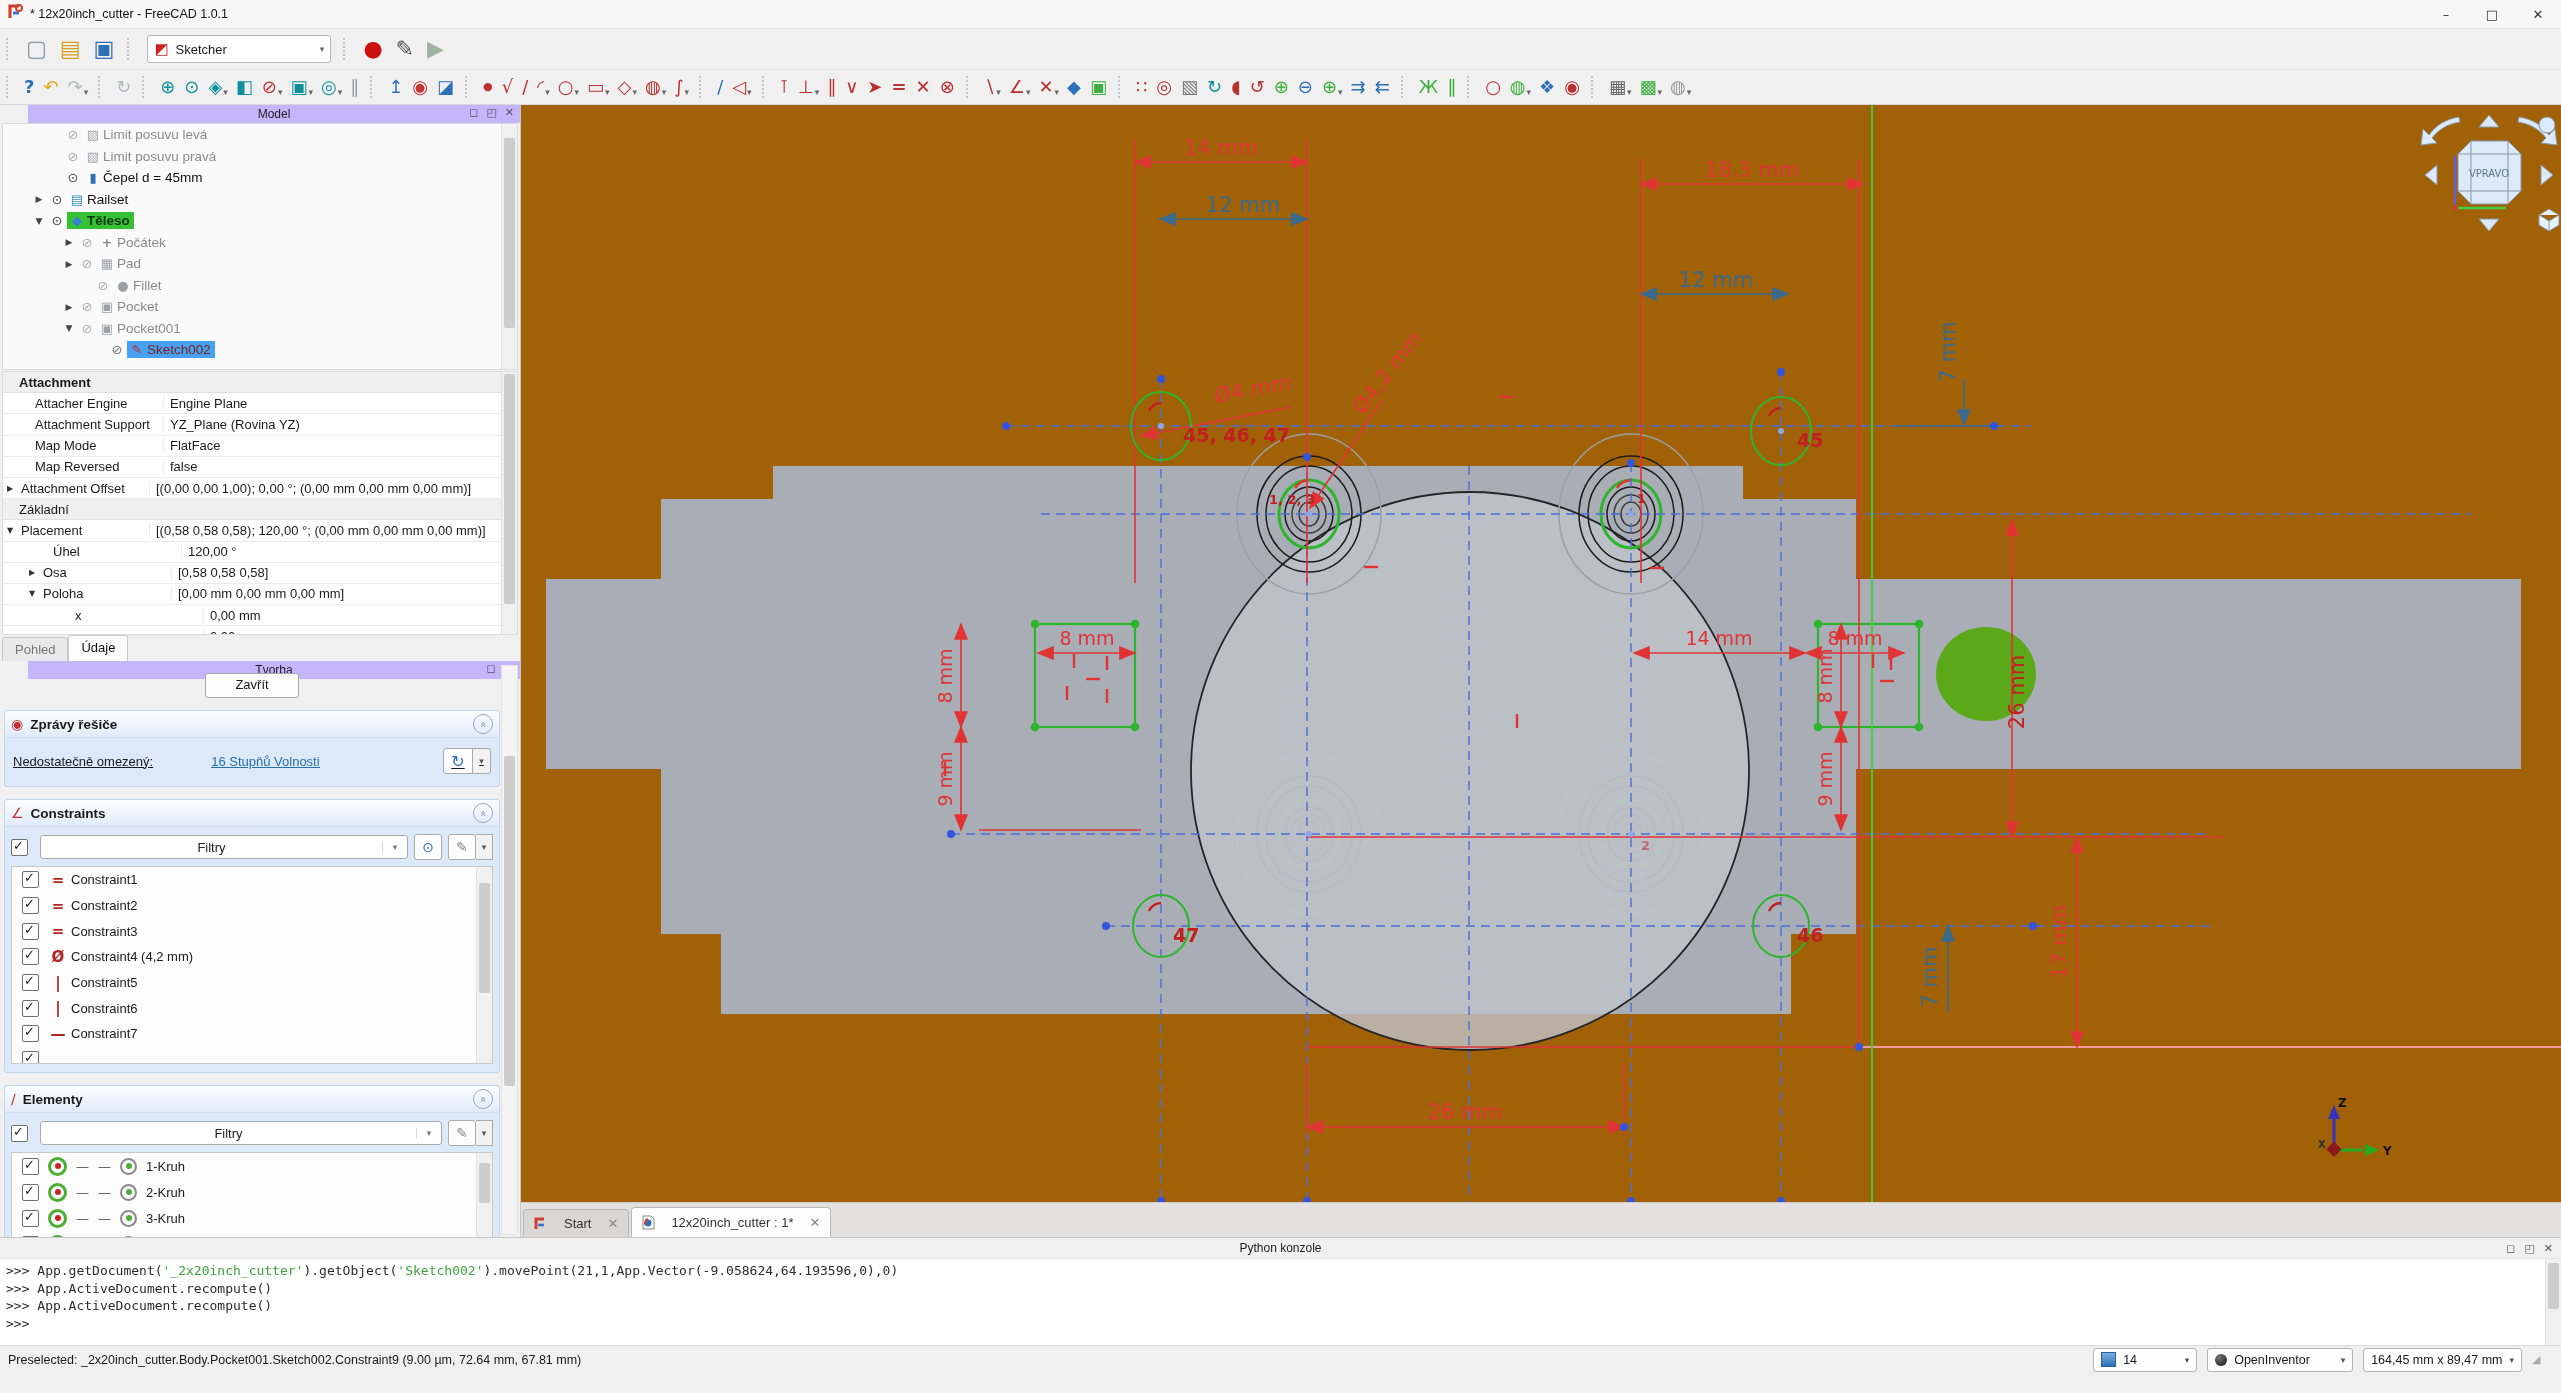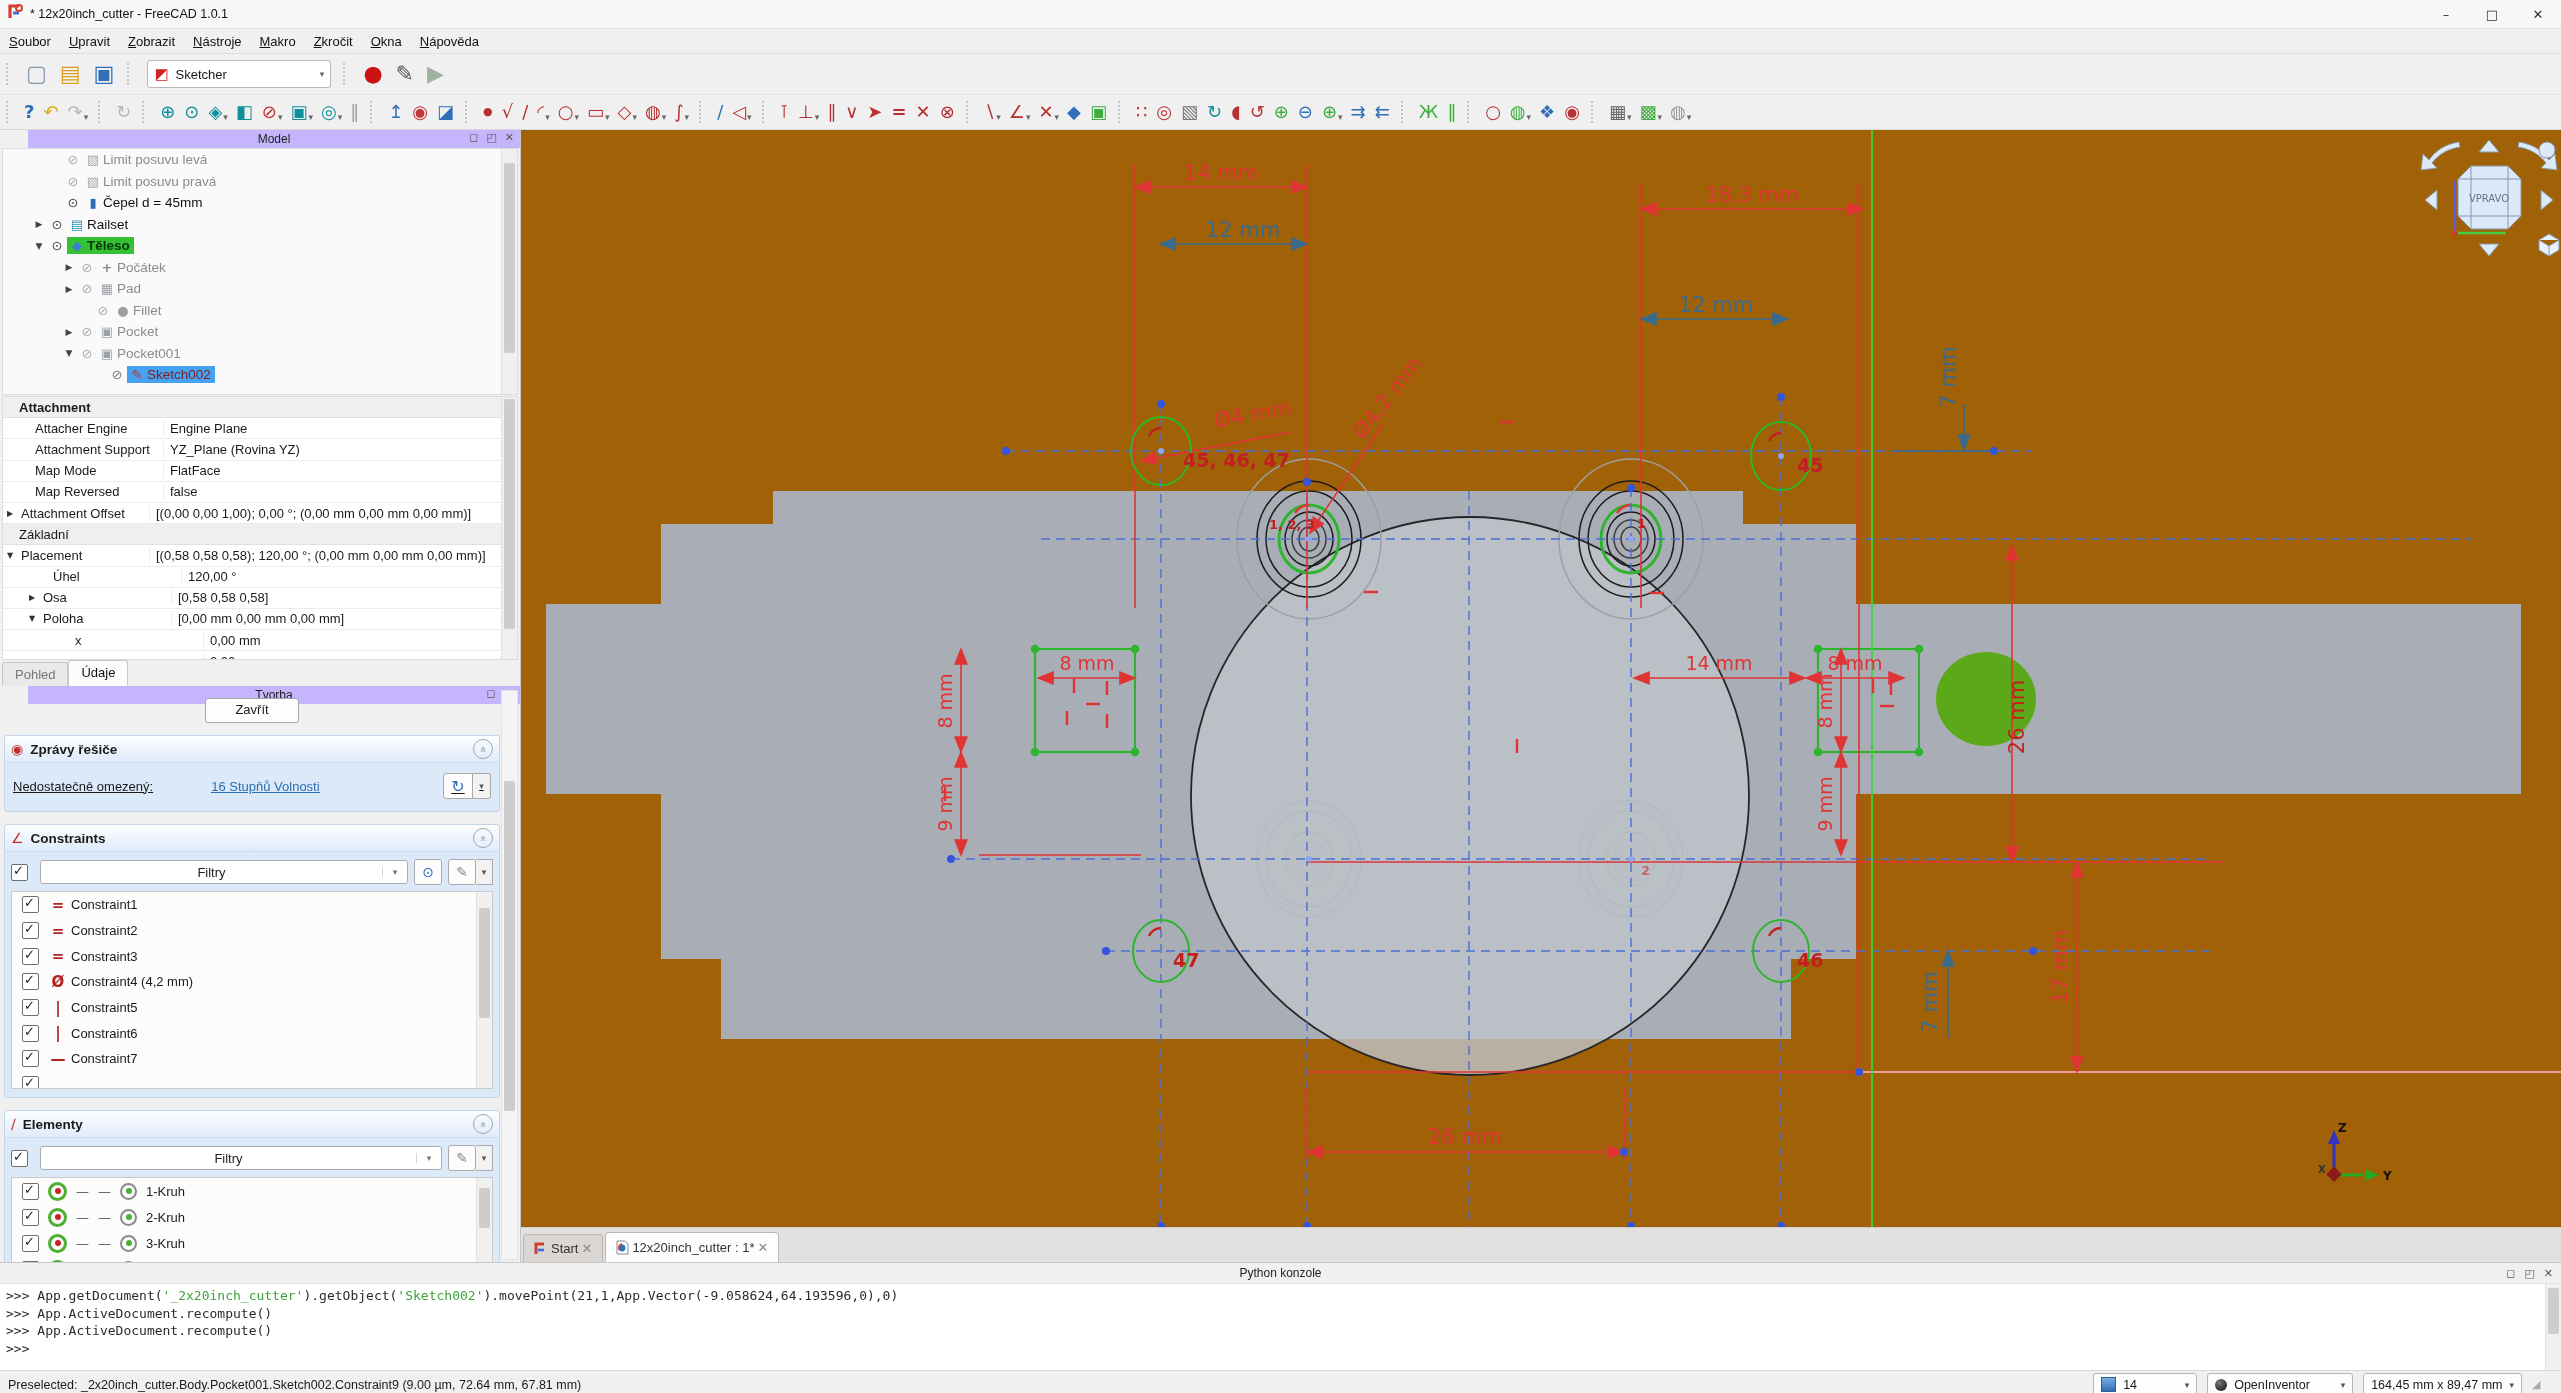--- a/index.html
+++ b/index.html
@@ -85,21 +85,21 @@
   .r1{border:3px solid #4cae32;}
   .r2{border:2px solid #8a8a8a;}
   .ring i{position:absolute;left:50%;top:50%;width:6px;height:6px;margin:-3px 0 0 -3px;border-radius:50%;}
   .r1 i{background:#cc2222;}
   .r2 i{background:#4cae32;}
   .edash{color:#555;font-family:"DejaVu Sans",sans-serif;font-size:13px;}
   .taskscroll{position:absolute;right:2px;top:4px;width:15px;bottom:2px;background:#f4f4f4;border:1px solid #e2e2e2;}
   
   .viewport{flex:1;position:relative;background:#a16207;overflow:hidden;}
   .vtabs{position:absolute;left:0;right:0;bottom:0;height:34px;background:#e3e1df;border-top:1px solid #cfcdcb;display:flex;align-items:flex-end;padding-left:2px;}
-  .vtab{display:flex;align-items:center;gap:3px;height:27px;padding:0 10px;font-size:13px;border:1px solid #b9b7b5;border-bottom:none;border-radius:4px 4px 0 0;background:#d9d6d3;color:#333;margin-right:2px;}
+  .vtab{display:flex;align-items:center;gap:16px;height:27px;padding:0 10px;font-size:13px;border:1px solid #b9b7b5;border-bottom:none;border-radius:4px 4px 0 0;background:#d9d6d3;color:#333;margin-right:2px;}
   .vtab.active{background:#fdfdfd;height:29px;}
   .vtab .tclose{color:#888;font-size:13px;font-family:"DejaVu Sans",sans-serif;}
   
   .conshdr{height:20px;background:#f0f0f0;position:relative;display:flex;align-items:center;justify-content:center;font-size:12px;color:#222;border-bottom:1px solid #e4e4e4;}
   .conshdr .phbtns{position:absolute;right:8px;display:flex;gap:9px;font-family:"DejaVu Sans",sans-serif;font-size:11px;color:#555;}
   .console{height:82px;background:#ffffff;border-bottom:1px solid #d9d9d9;font-family:"DejaVu Sans Mono","Liberation Mono",monospace;font-size:13px;padding:4px 0 0 6px;position:relative;color:#2b2b2b;}
   .cline{height:17.5px;white-space:pre;}
   .pystr{color:#3da23d;}
   .consscroll{position:absolute;right:0;top:0;bottom:0;width:15px;background:#f0f0f0;border-left:1px solid #e0e0e0;}
   .statusbar{height:27px;display:flex;align-items:center;background:#f0f0f0;font-size:12.5px;padding-left:8px;}
@@ -125,31 +125,20 @@
         </svg>
     </span>
     <span class="ttext">* 12x20inch_cutter - FreeCAD 1.0.1</span>
     <div class="wbtns">
       <span class="wbtn">–</span>
       <span class="wbtn">□</span>
       <span class="wbtn">✕</span>
     </div>
   </div>
 
-  <div class="menubar">
-
-  <span class="menuitem">Soubor</span>
-      <span class="menuitem">Upravit</span>
-      <span class="menuitem">Zobrazit</span>
-      <span class="menuitem">Nástroje</span>
-      <span class="menuitem">Makro</span>
-      <span class="menuitem">Zkročit</span>
-      <span class="menuitem">Okna</span>
-      <span class="menuitem">Nápověda</span>
-    </div>
 
   <div class="tb tb1">
     <span class="tgrip"></span>
     <div class="tgroup">
       <div class="tbtn">
           <span class="tg" style="color:#8899aa">▢</span>
           <span class="dd"></span>
         </div>
 
       <div class="tbtn">

